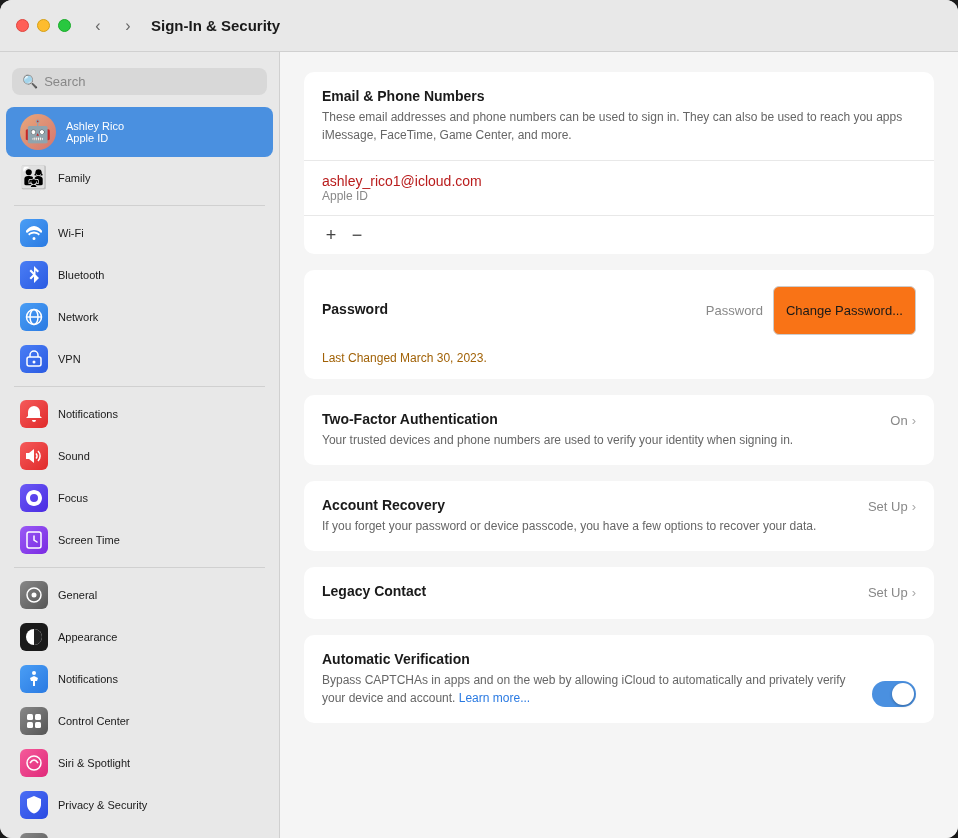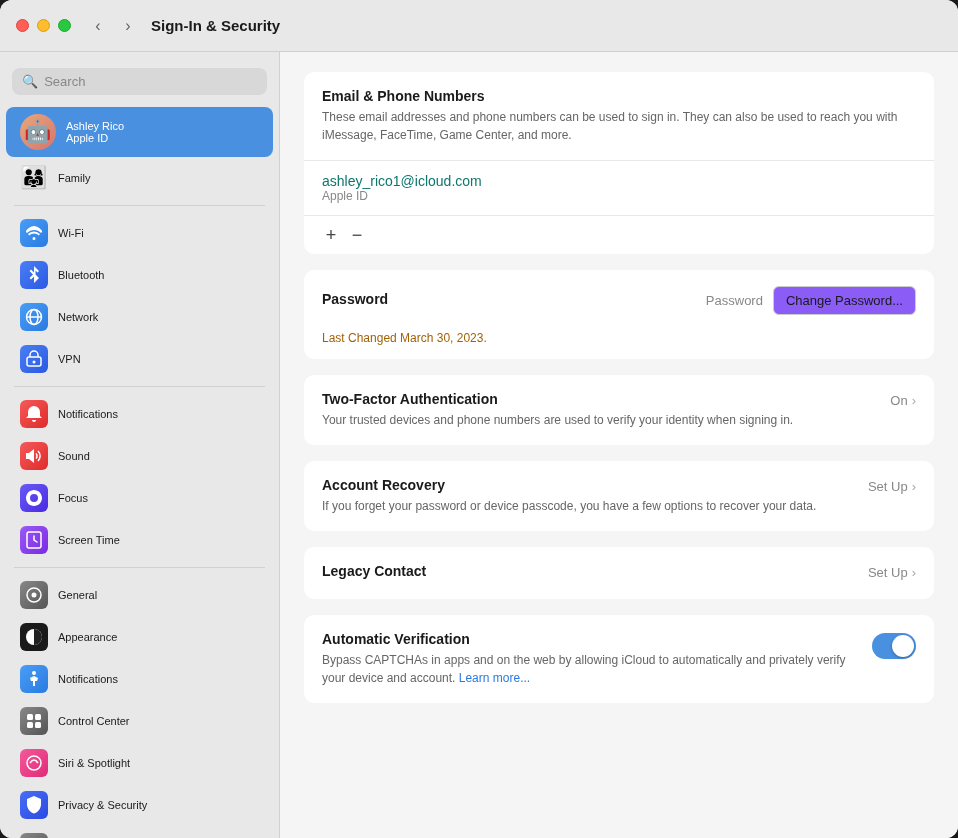--- a/index.html
+++ b/index.html
@@ -197,21 +197,21 @@
       font-size: 12px;
       color: #666;
       line-height: 1.5;
     }
     .email-row {
       padding: 12px 18px;
       border-bottom: 1px solid #e8e8e8;
     }
     .email-address {
       font-size: 14px;
-      color: #0f766e;
+      color: #b91c1c;
       font-weight: 500;
     }
     .email-sublabel {
       font-size: 12px;
       color: #888;
     }
     .add-remove-row {
       padding: 8px 16px;
       display: flex;
       gap: 4px;
@@ -241,24 +241,24 @@
     .password-right {
       display: flex;
       align-items: center;
       gap: 10px;
     }
     .password-label-text {
       font-size: 13px;
       color: #888;
     }
     .change-password-btn {
-      background: #8b5cf6;
+      background: #f97316;
       border: 1px solid #ccc;
       border-radius: 6px;
-      padding: 6px 12px;
+      padding: 16px 12px;
       font-size: 13px;
       color: #1a1a1a;
       cursor: pointer;
     }
     .password-changed {
       font-size: 12px;
       color: #a16207;
       padding: 4px 18px 14px;
       margin-top: 12px;
     }
@@ -312,21 +312,21 @@
       align-items: center;
       gap: 4px;
       color: #888;
       font-size: 13px;
       margin-left: 20px;
       flex-shrink: 0;
       margin-top: 2px;
     }
     .auto-verify-row {
       display: flex;
-      align-items: flex-start;
+      align-items: flex-end;
       justify-content: space-between;
       padding: 16px 18px;
     }
     .av-left { flex: 1; }
     .av-right {
       margin-left: 20px;
       flex-shrink: 0;
       margin-top: 2px;
     }
     .toggle {
@@ -613,21 +613,21 @@
 
       </div>
 
     </div>
 
     <div class="content">
 
       <div class="card">
         <div class="card-section">
           <div class="section-title">Email &amp; Phone Numbers</div>
-          <div class="section-desc">These email addresses and phone numbers can be used to sign in. They can also be used to reach you with iMessage, FaceTime, Game Center, and more.</div>
+          <div class="section-desc">These email addresses and phone numbers can be used to sign in. They can also be used to reach you apps iMessage, FaceTime, Game Center, and more.</div>
         </div>
         <div class="email-row">
           <div class="email-address">ashley_rico1@icloud.com</div>
           <div class="email-sublabel">Apple ID</div>
         </div>
         <div class="add-remove-row">
           <button class="add-remove-btn">+</button>
           <button class="add-remove-btn">−</button>
         </div>
       </div>

